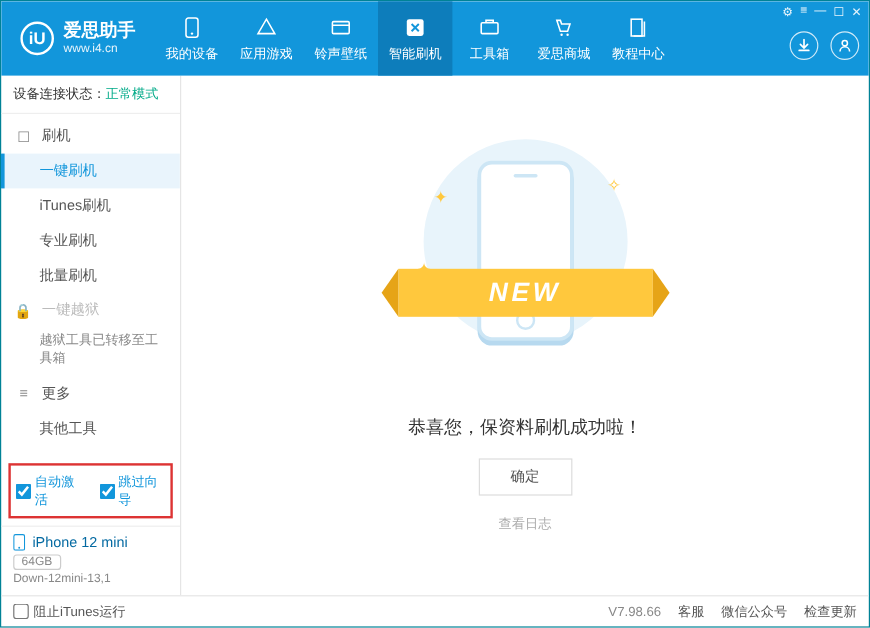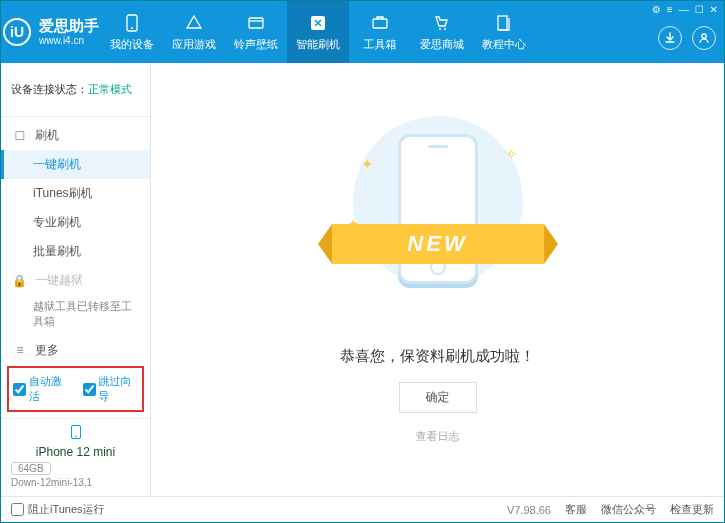--- a/index.html
+++ b/index.html
@@ -1,53 +1,53 @@
 <!DOCTYPE html>
 <html><head>
 <meta charset="utf-8">
 <style>
 * { margin: 0; padding: 0; box-sizing: border-box; }
 body { font-family: "Microsoft YaHei", sans-serif; font-size: 12px; color: #333; background: #fff; width: 725px; height: 523px; overflow: hidden; border: 1px solid #008296; }
 .app { width: 100%; height: 100%; display: flex; flex-direction: column; }
 
 
 .header { background: #1296db; color: #fff; height: 62px; display: flex; align-items: stretch; position: relative; }
-.brand { display: flex; align-items: center; padding: 0 2px; gap: 8px; }
+.brand { display: flex; align-items: center; padding: 0 16px; gap: 8px; }
 .brand-logo { width: 28px; height: 28px; border: 2px solid #fff; border-radius: 50%; display: flex; align-items: center; justify-content: center; font-weight: bold; font-size: 14px; }
 .brand-text { display: flex; flex-direction: column; line-height: 1.2; }
 .brand-title { font-size: 15px; font-weight: bold; }
 .brand-url { font-size: 10px; opacity: 0.9; }
 .nav { display: flex; }
 .nav-item { width: 62px; display: flex; flex-direction: column; align-items: center; justify-content: center; gap: 4px; cursor: pointer; font-size: 11px; }
 .nav-item.active { background: #0d7dbb; }
 .nav-ico { width: 20px; height: 20px; display: flex; align-items: center; justify-content: center; }
 .header-right { position: absolute; right: 8px; top: 0; height: 100%; display: flex; align-items: center; gap: 10px; }
 .win-ctrls { position: absolute; right: 6px; top: 3px; display: flex; gap: 6px; font-size: 10px; }
 .win-ctrls span { cursor: pointer; opacity: 0.9; }
 .circ-btn { width: 24px; height: 24px; border: 1.5px solid rgba(255,255,255,0.8); border-radius: 50%; display: flex; align-items: center; justify-content: center; cursor: pointer; margin-top: 12px; }
 
 
 .body { flex: 1; display: flex; min-height: 0; }
 .sidebar { width: 150px; border-right: 1px solid #e5e5e5; display: flex; flex-direction: column; }
-.conn-status { padding: 19px 10px; font-size: 11px; color: #333; border-bottom: 1px solid #eee; }
+.conn-status { padding: 8px 10px; font-size: 11px; color: #333; border-bottom: 1px solid #eee; }
 .conn-status .mode { color: #0a8; }
 .side-list { flex: 1; overflow: auto; padding-top: 4px; }
 .side-group { padding: 6px 12px; display: flex; align-items: center; gap: 8px; color: #555; font-size: 12px; }
 .side-group .gicon { width: 14px; display: inline-flex; justify-content: center; color: #888; }
 .side-sub { padding: 6px 12px 6px 32px; font-size: 12px; color: #555; cursor: pointer; }
 .side-sub.active { background: #e9f4fc; color: #1296db; border-left: 3px solid #1296db; padding-left: 29px; }
 .side-note { font-size: 11px; color: #888; padding: 4px 12px 6px 32px; line-height: 1.4; }
 .side-lock { color: #bbb; }
 
 .check-row { border: 2px solid #d33; margin: 6px 6px; padding: 6px 4px; display: flex; gap: 14px; font-size: 11px; }
 .check-row label { display: flex; align-items: center; gap: 3px; color: #1296db; cursor: pointer; }
 .check-row input { accent-color: #1296db; }
 
 .device-box { padding: 6px 10px 8px; border-top: 1px solid #eee; }
-.device-name { color: #14532d; font-size: 12px; display: flex; align-items: center; gap: 6px; flex-direction: column; }
+.device-name { color: #0369a1; font-size: 12px; display: flex; align-items: center; gap: 6px; }
 .storage-badge { display: inline-block; border: 1px solid #ccc; border-radius: 3px; padding: 0 6px; font-size: 10px; color: #888; margin-top: 3px; }
 .device-sub { font-size: 10px; color: #888; margin-top: 2px; }
 
 
 .main { flex: 1; display: flex; flex-direction: column; align-items: center; justify-content: center; gap: 16px; position: relative; }
 .illus { width: 200px; height: 170px; position: relative; }
 .circle-bg { width: 170px; height: 170px; background: #e8f4fb; border-radius: 50%; position: absolute; left: 15px; top: 0; }
 .phone { position: absolute; left: 60px; top: 18px; width: 80px; height: 150px; background: #fff; border: 3px solid #cde6f5; border-radius: 12px; box-shadow: 0 4px 0 #b7d9ef; }
 .phone::before { content: ""; position: absolute; top: 8px; left: 50%; transform: translateX(-50%); width: 20px; height: 3px; background: #cde6f5; border-radius: 2px; }
 .phone::after { content: ""; position: absolute; bottom: 6px; left: 50%; transform: translateX(-50%); width: 12px; height: 12px; border: 2px solid #cde6f5; border-radius: 50%; }

